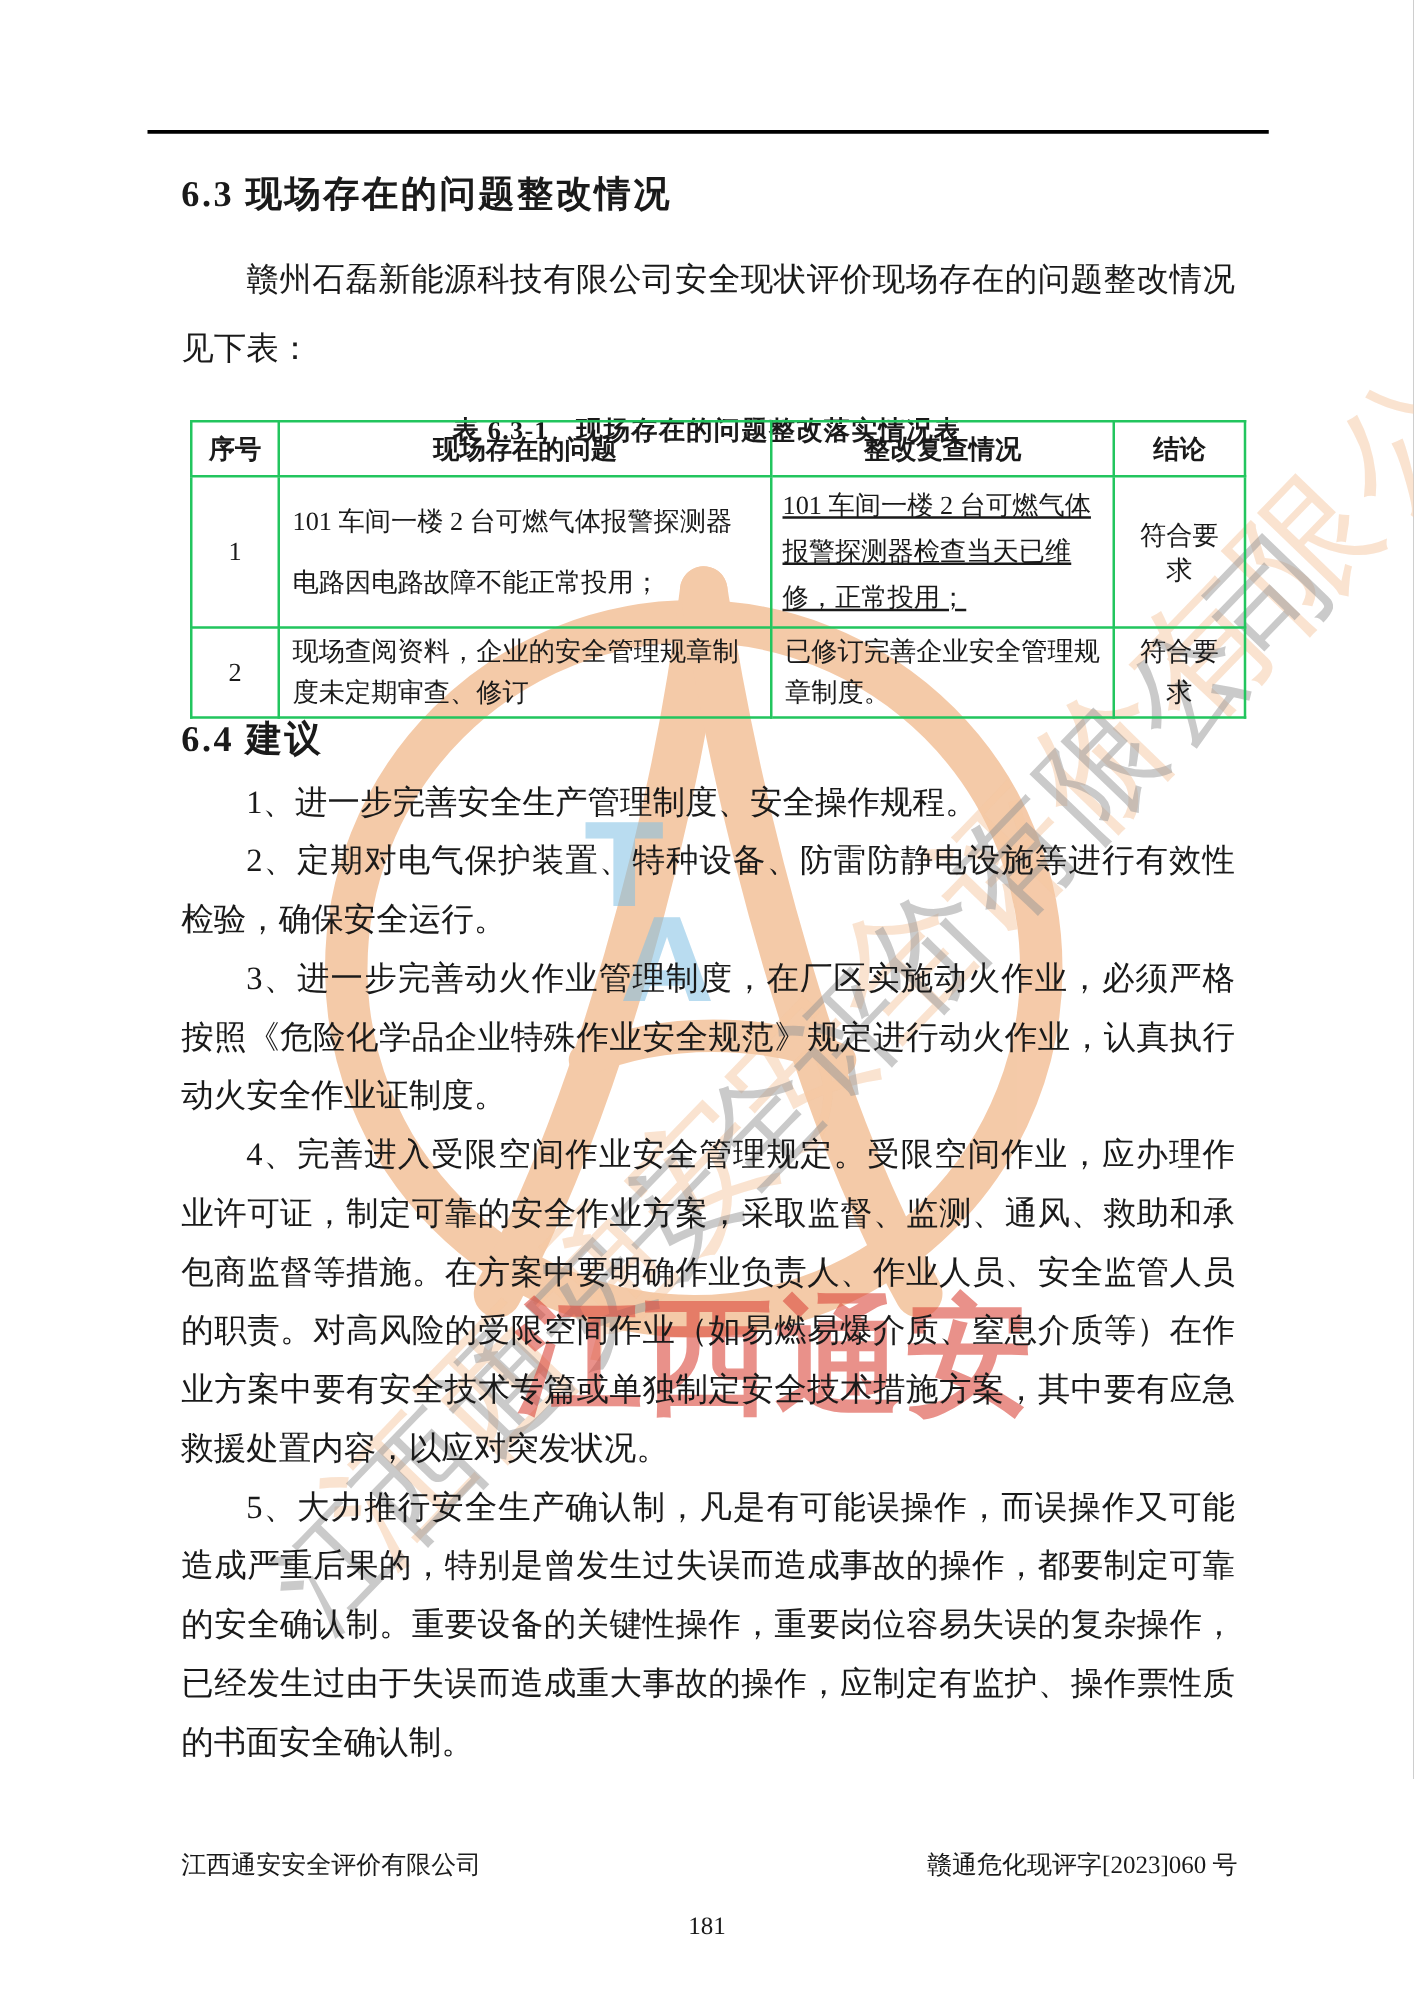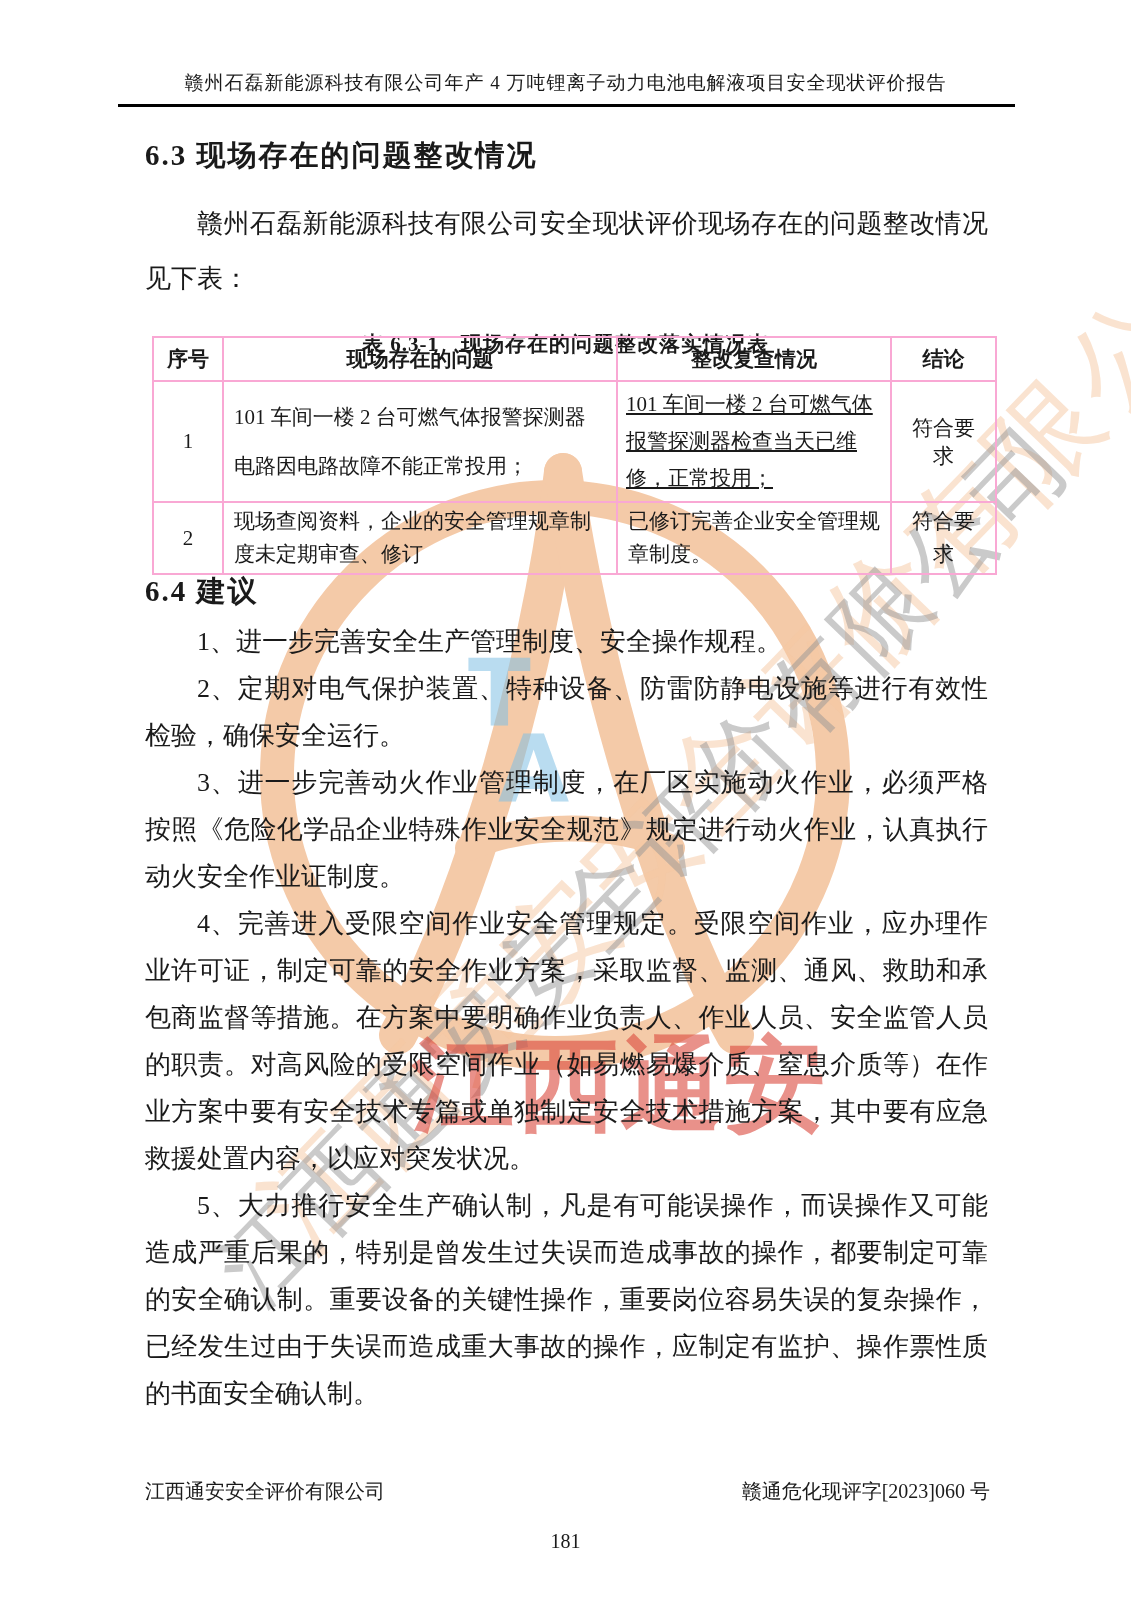--- a/index.html
+++ b/index.html
@@ -73,21 +73,21 @@
   .tbl-caption {
     position:absolute; top:303px; left:0; width:100%;
     text-align:center; font-size:21px; font-weight:700; letter-spacing:1px;margin-top:27px;
   }
 
   .tbl {
     position:absolute; top:336px; left:152px; width:843px;
     border-collapse:collapse; table-layout:fixed; font-size:21px;
     background:transparent;
   }
-  .tbl th, .tbl td { border:2px solid #f9a8d4; }
+  .tbl th, .tbl td { border:2px solid #22c55e; }
   .tbl th {
     height:42px; text-align:center; font-weight:700; padding:0 4px;
   }
   .tbl td { padding:4px 10px; vertical-align:middle; }
   .td-center { text-align:center; padding:4px 2px; }
   .row1 { height:112px; }
   .row1 .cell-problem { line-height:49px; }
   .row1 .cell-review  { line-height:37px; padding:4px 8px;text-decoration:underline; }
   .row2 { height:56px; }
   .row2 td { line-height:33px; padding:2px 10px; }
@@ -122,21 +122,20 @@
     </svg>
     <div class="wm-diagonal-peach">江西通安安全评价有限公司</div>
     <div class="wm-diagonal">江西通安安全评价有限公司</div>
     <div class="wm-blue-t">T</div>
     <div class="wm-blue-a">A</div>
     <div class="wm-red">江西通安</div>
   </div>
 
   <div class="content">
 
-    <div class="header-title">赣州石磊新能源科技有限公司年产 4 万吨锂离子动力电池电解液项目安全现状评价报告</div>
     <div class="header-rule"></div>
 
     <div class="h-section h63">6.3 现场存在的问题整改情况</div>
 
     <div class="intro">赣州石磊新能源科技有限公司安全现状评价现场存在的问题整改情况见下表：</div>
 
     <div class="tbl-caption">表 6.3-1　现场存在的问题整改落实情况表</div>
 
     <table class="tbl">
       <colgroup>

